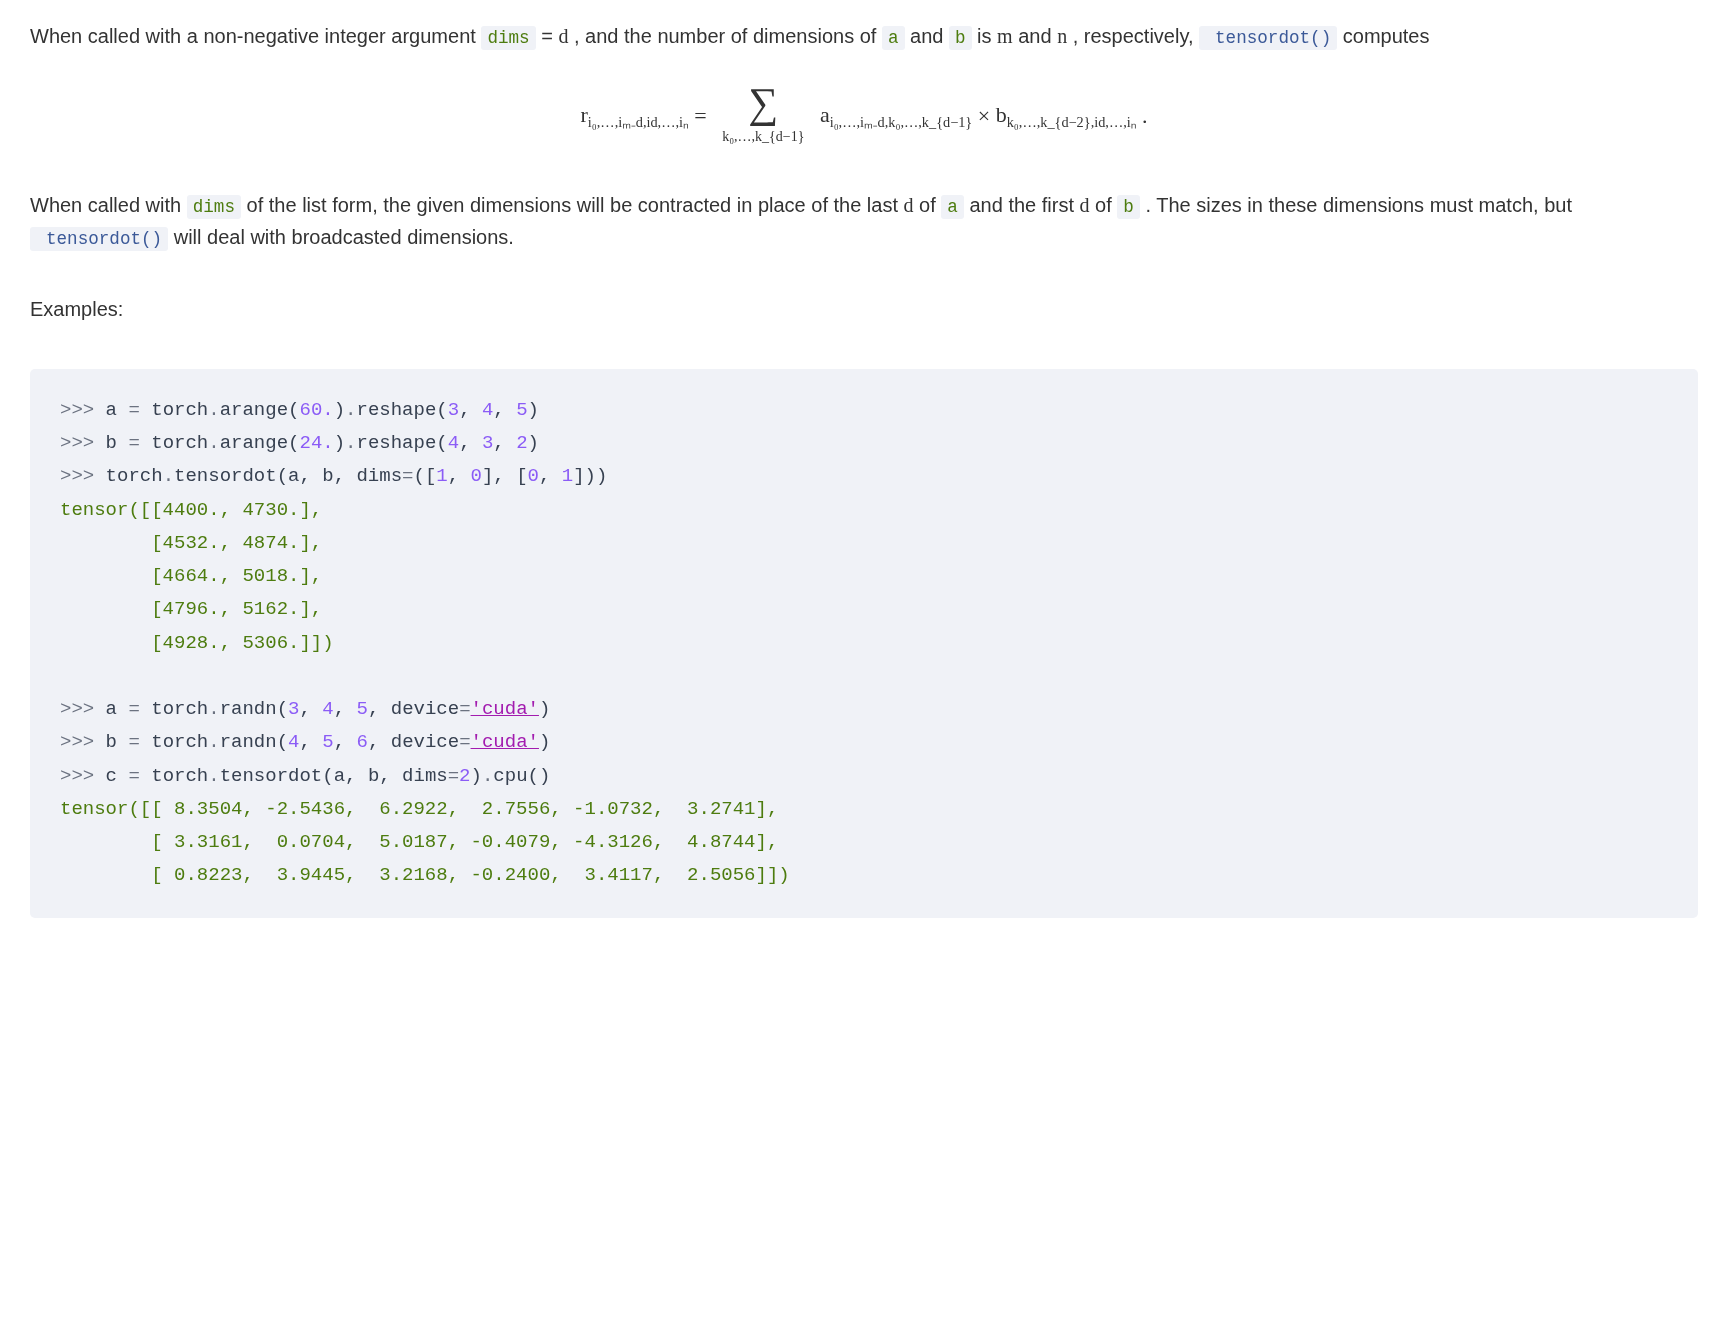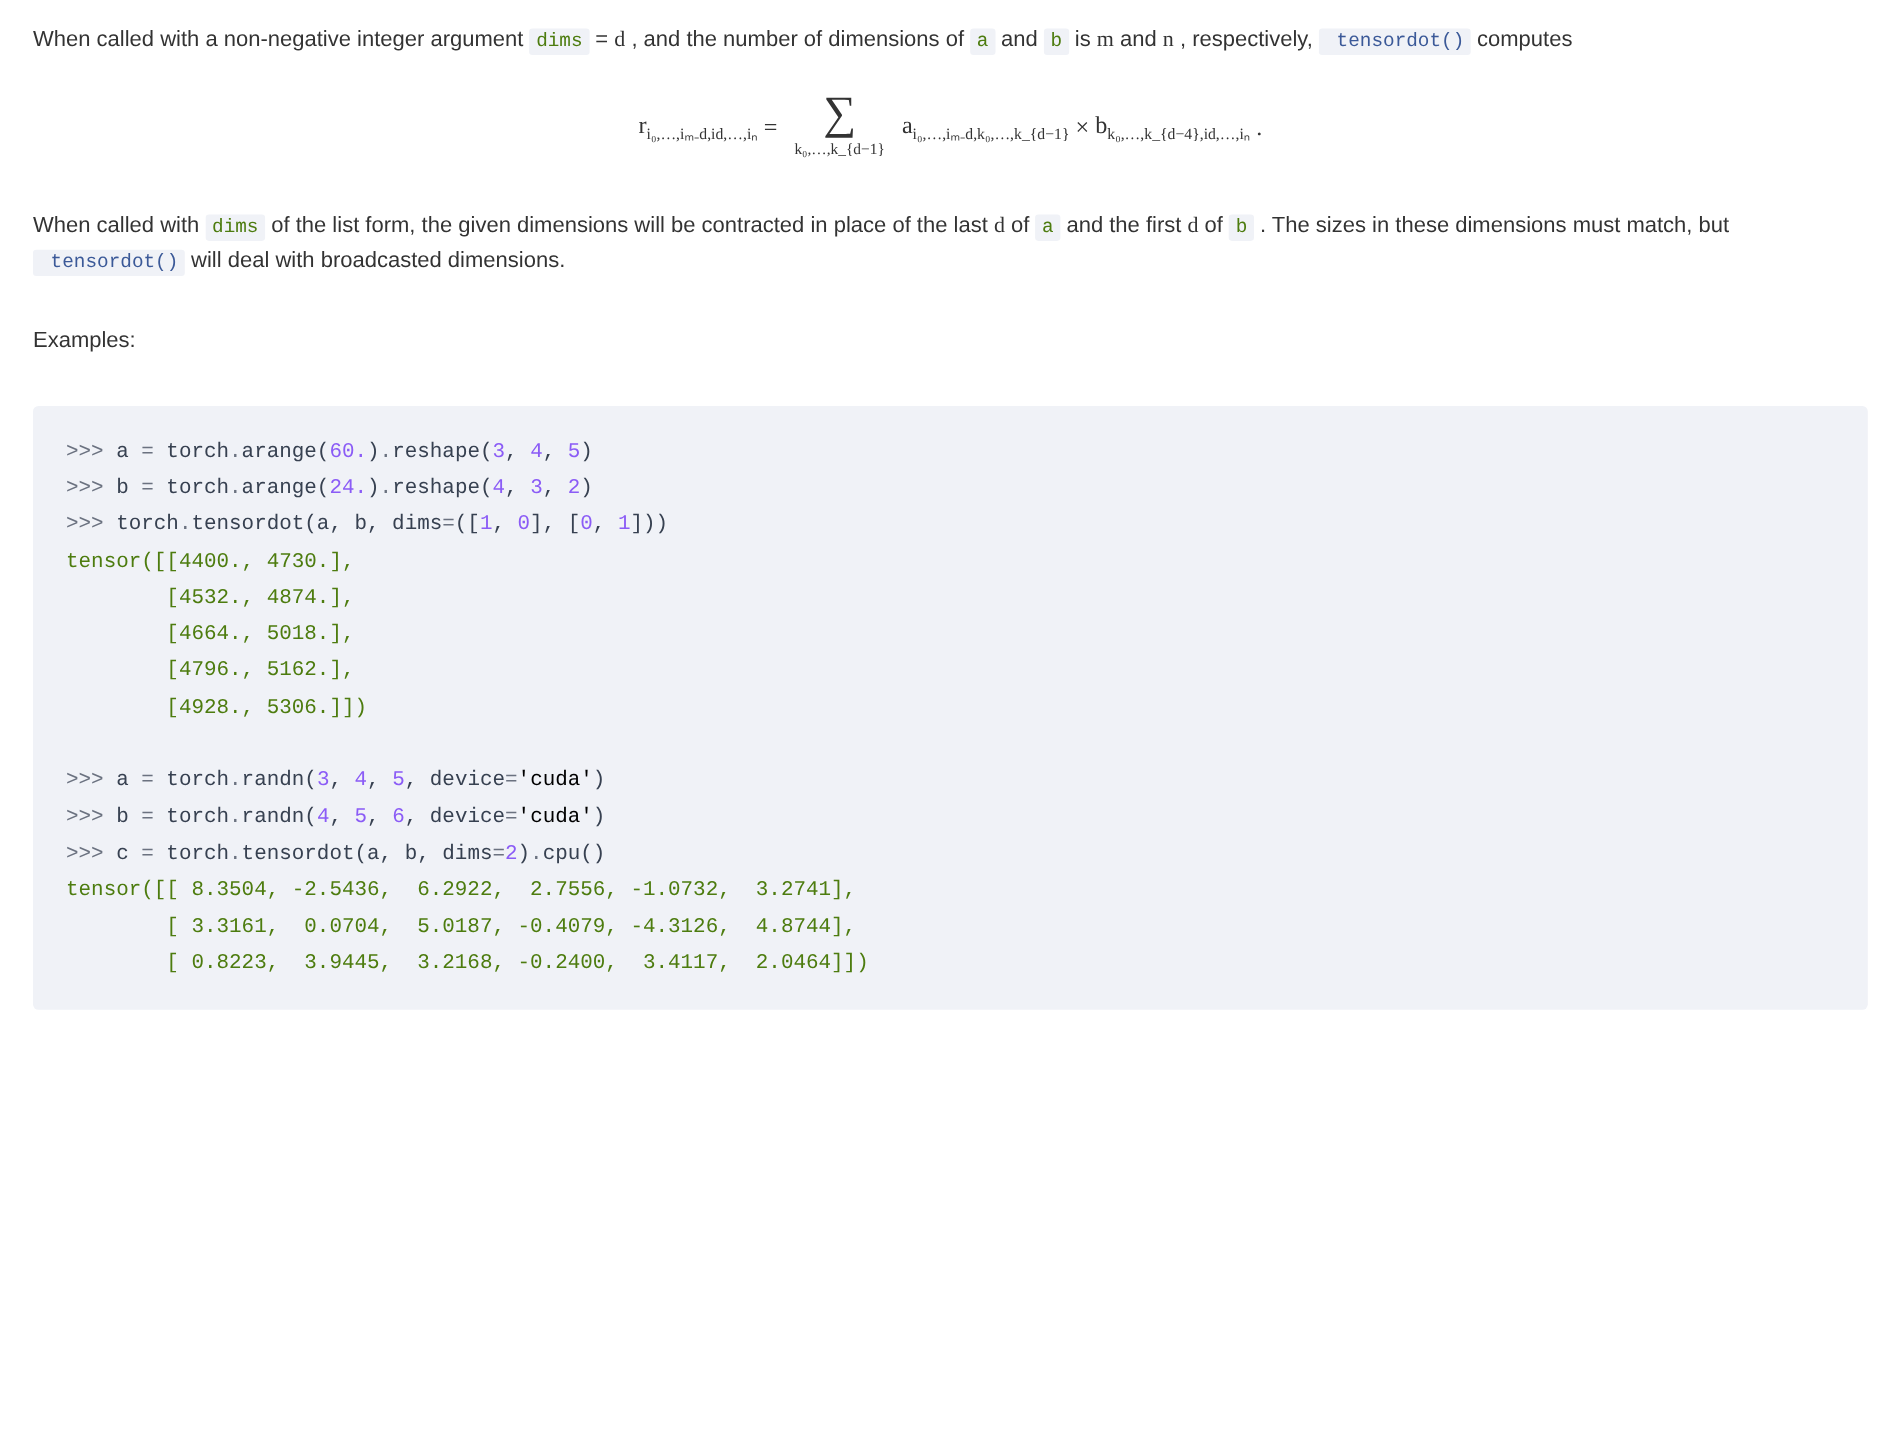--- a/index.html
+++ b/index.html
@@ -69,41 +69,41 @@
       font-family: Consolas, Menlo, "Courier New", monospace;
       font-size: 19px;
       line-height: 1.75;
       border-radius: 5px;
       white-space: pre;
       overflow-x: auto;
     }
     .code-block .prompt { color: #6b7280; }
     .code-block .op     { color: #6b7280; }
     .code-block .num    { color: #8b5cf6; }
-    .code-block .str    { color: #000000; }
+    .code-block .str    { color: #a21caf; text-decoration: underline; }
     .code-block .go     { color: #4d7c0f; }
     .code-block .nm     { color: #374151; }
   </style>
 </head>
 <body>
 
 <p>
   <span>When called with a non-negative integer argument </span><code class="code-inline">dims</code><span> = </span><span class="math-var">d</span><span> , and the number of dimensions of </span><code class="code-inline">a</code><span> and </span><code class="code-inline">b</code><span> is </span><span class="math-var">m</span><span> and </span><span class="math-var">n</span><span> , respectively, </span><a class="code-inline link">tensordot()</a><span> computes</span>
 </p>
 
 <div class="math-display">
   <span class="term"><span>r</span><sub>i₀,…,iₘ₋d,id,…,iₙ</sub></span>
   <span class="term"> = </span>
   <span class="sum">
     <span class="sigma">∑</span>
     <span class="sum-sub">k₀,…,k_{d−1}</span>
   </span>
   <span class="term"><span>a</span><sub>i₀,…,iₘ₋d,k₀,…,k_{d−1}</sub></span>
   <span class="term"> × </span>
-  <span class="term"><span>b</span><sub>k₀,…,k_{d−4},id,…,iₙ</sub></span>
+  <span class="term"><span>b</span><sub>k₀,…,k_{d−2},id,…,iₙ</sub></span>
   <span class="term"> .</span>
 </div>
 
 <p>
   <span>When called with </span><code class="code-inline">dims</code><span> of the list form, the given dimensions will be contracted in place of the last </span><span class="math-var">d</span><span> of </span><code class="code-inline">a</code><span> and the first </span><span class="math-var">d</span><span> of </span><code class="code-inline">b</code><span> . The sizes in these dimensions must match, but </span><a class="code-inline link">tensordot()</a><span> will deal with broadcasted dimensions.</span>
 </p>
 
 <p class="examples-label">Examples:</p>
 
 <div class="code-block"><span class="prompt">&gt;&gt;&gt; </span><span class="nm">a </span><span class="op">= </span><span class="nm">torch</span><span class="op">.</span><span class="nm">arange(</span><span class="num">60.</span><span class="nm">)</span><span class="op">.</span><span class="nm">reshape(</span><span class="num">3</span><span class="nm">, </span><span class="num">4</span><span class="nm">, </span><span class="num">5</span><span class="nm">)</span>
@@ -113,13 +113,13 @@
 <span class="go">        [4532., 4874.],</span>
 <span class="go">        [4664., 5018.],</span>
 <span class="go">        [4796., 5162.],</span>
 <span class="go">        [4928., 5306.]])</span>
 
 <span class="prompt">&gt;&gt;&gt; </span><span class="nm">a </span><span class="op">= </span><span class="nm">torch</span><span class="op">.</span><span class="nm">randn(</span><span class="num">3</span><span class="nm">, </span><span class="num">4</span><span class="nm">, </span><span class="num">5</span><span class="nm">, device</span><span class="op">=</span><span class="str">'cuda'</span><span class="nm">)</span>
 <span class="prompt">&gt;&gt;&gt; </span><span class="nm">b </span><span class="op">= </span><span class="nm">torch</span><span class="op">.</span><span class="nm">randn(</span><span class="num">4</span><span class="nm">, </span><span class="num">5</span><span class="nm">, </span><span class="num">6</span><span class="nm">, device</span><span class="op">=</span><span class="str">'cuda'</span><span class="nm">)</span>
 <span class="prompt">&gt;&gt;&gt; </span><span class="nm">c </span><span class="op">= </span><span class="nm">torch</span><span class="op">.</span><span class="nm">tensordot(a, b, dims</span><span class="op">=</span><span class="num">2</span><span class="nm">)</span><span class="op">.</span><span class="nm">cpu()</span>
 <span class="go">tensor([[ 8.3504, -2.5436,  6.2922,  2.7556, -1.0732,  3.2741],</span>
 <span class="go">        [ 3.3161,  0.0704,  5.0187, -0.4079, -4.3126,  4.8744],</span>
-<span class="go">        [ 0.8223,  3.9445,  3.2168, -0.2400,  3.4117,  2.0464]])</span></div>
+<span class="go">        [ 0.8223,  3.9445,  3.2168, -0.2400,  3.4117,  2.5056]])</span></div>
 
 </body></html>

